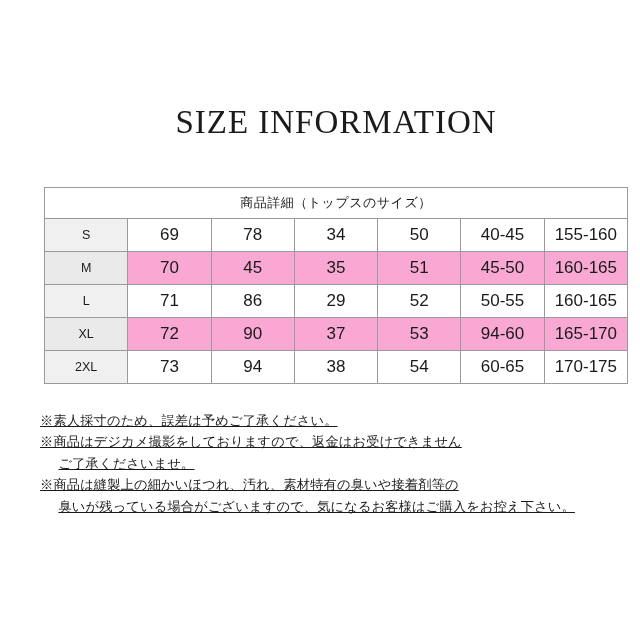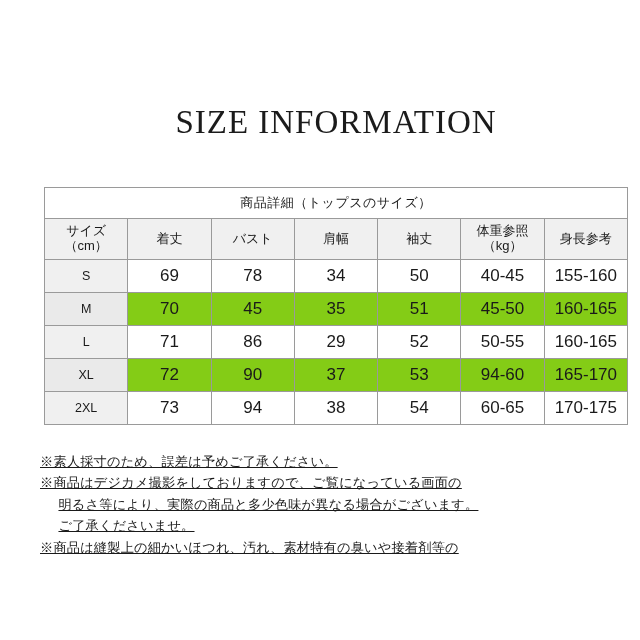--- a/index.html
+++ b/index.html
@@ -65,21 +65,21 @@
   }
   tr.data-row td {
     height: 32px;
     font-size: 17px;
   }
   tr.data-row td.label {
     background: #f0f0f0;
     font-size: 12.5px;
   }
   tr.data-row.alt td {
-    background: #84cc16;
+    background: #f9a8d4;
   }
   tr.data-row.alt td.label {
     background: #eaeaea;
   }
 
   .notes {
     margin: 26px 24px 0 24px;
     font-size: 13.2px;
     line-height: 1.62;
     color: #1a1a1a;
@@ -99,29 +99,20 @@
 
 <div class="page">
 
   <h1 class="title">SIZE INFORMATION</h1>
 
   <div class="table-wrap">
     <table class="size-table">
       <tbody>
         <tr class="caption-row">
           <td colspan="7">商品詳細（トップスのサイズ）</td>
-        </tr>
-        <tr class="header-row">
-          <td>サイズ（cm）</td>
-          <td>着丈</td>
-          <td>バスト</td>
-          <td>肩幅</td>
-          <td>袖丈</td>
-          <td>体重参照（kg）</td>
-          <td>身長参考</td>
         </tr>
 
         <tr class="data-row">
           <td class="label">S</td>
           <td>69</td>
           <td>78</td>
           <td>34</td>
           <td>50</td>
           <td>40-45</td>
           <td>155-160</td>
@@ -161,19 +152,19 @@
           <td>54</td>
           <td>60-65</td>
           <td>170-175</td>
         </tr>
       </tbody>
     </table>
   </div>
 
   <div class="notes">
     <p>※素人採寸のため、誤差は予めご了承ください。</p>
-    <p>※商品はデジカメ撮影をしておりますので、ご覧になっている画面の</p>
-    <p class="indent">明るさ等により、実際の商品と多少色味が異なる場合がございます。</p>
+    <p>※商品はデジカメ撮影をしておりますので、返金はお受けできません</p>
     <p class="indent">ご了承くださいませ。</p>
     <p>※商品は縫製上の細かいほつれ、汚れ、素材特有の臭いや接着剤等の</p>
+    <p class="indent">臭いが残っている場合がございますので、気になるお客様はご購入をお控え下さい。</p>
   </div>
 
 </div>
 
 </body></html>

